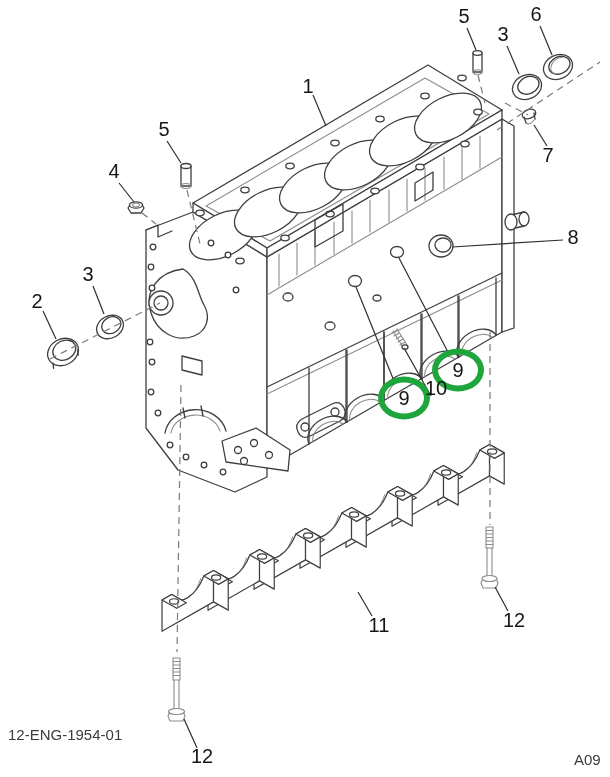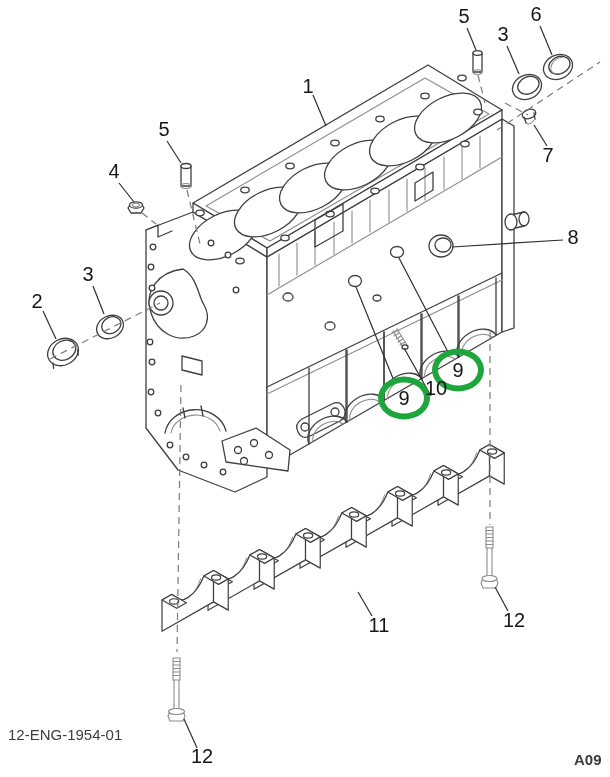--- a/index.html
+++ b/index.html
@@ -19,21 +19,21 @@
   }
   .ring{
     position:absolute;transform:translate(-50%,-50%);
     width:40px;height:31px;border-radius:50%;
     border:6px solid #1ea53c;z-index:5;background:transparent;
   }
   .footer-text{
     position:absolute;font-size:15px;color:#3c3c3c;line-height:1;z-index:6;white-space:nowrap;
   }
   .footer-left{left:8px;top:727px;}
-  .footer-right{left:574px;top:752px;font-weight:bold;}
+  .footer-right{left:574px;top:752px;}
 </style>
 </head>
 <body>
 
 <div class="stage">
 
 <svg width="610" height="777" viewBox="0 0 610 777">
   <defs>
     <g id="cap">
       <path class="fw" d="M10.5,10 C18,26 38,10 45.5,-10 L61.5,-1 C54,19 34,35 26.5,19 Z"></path>

